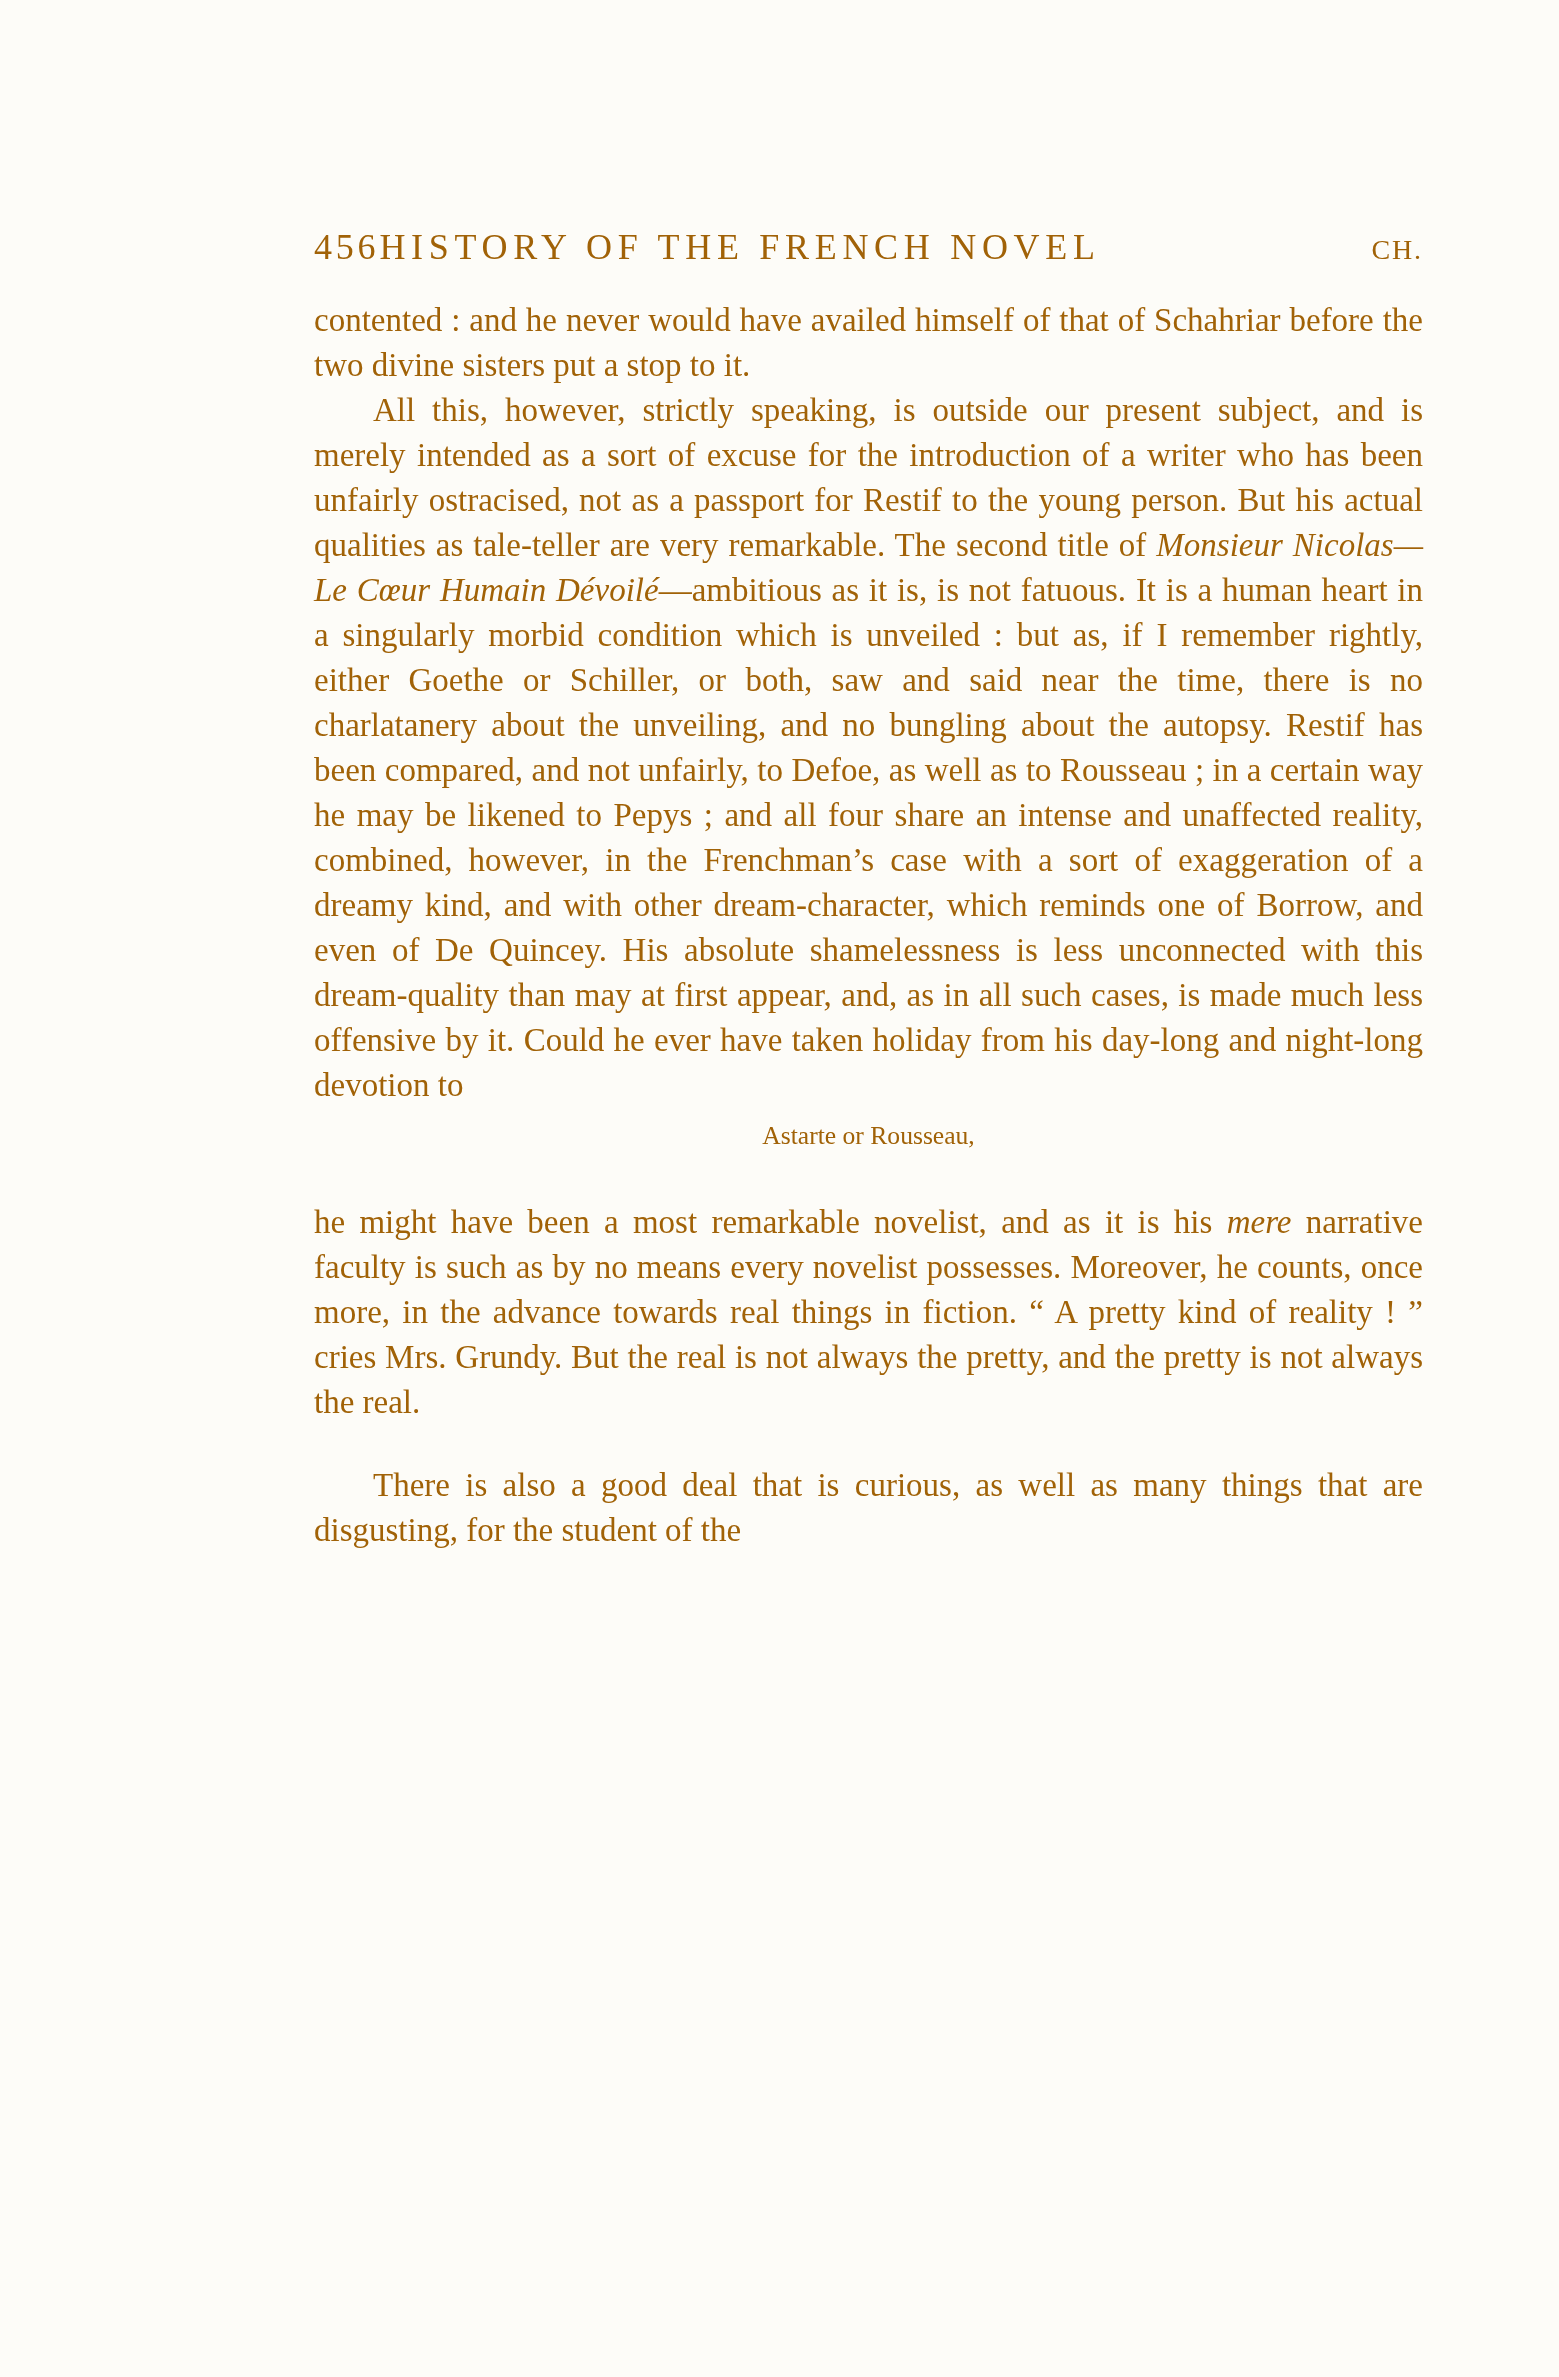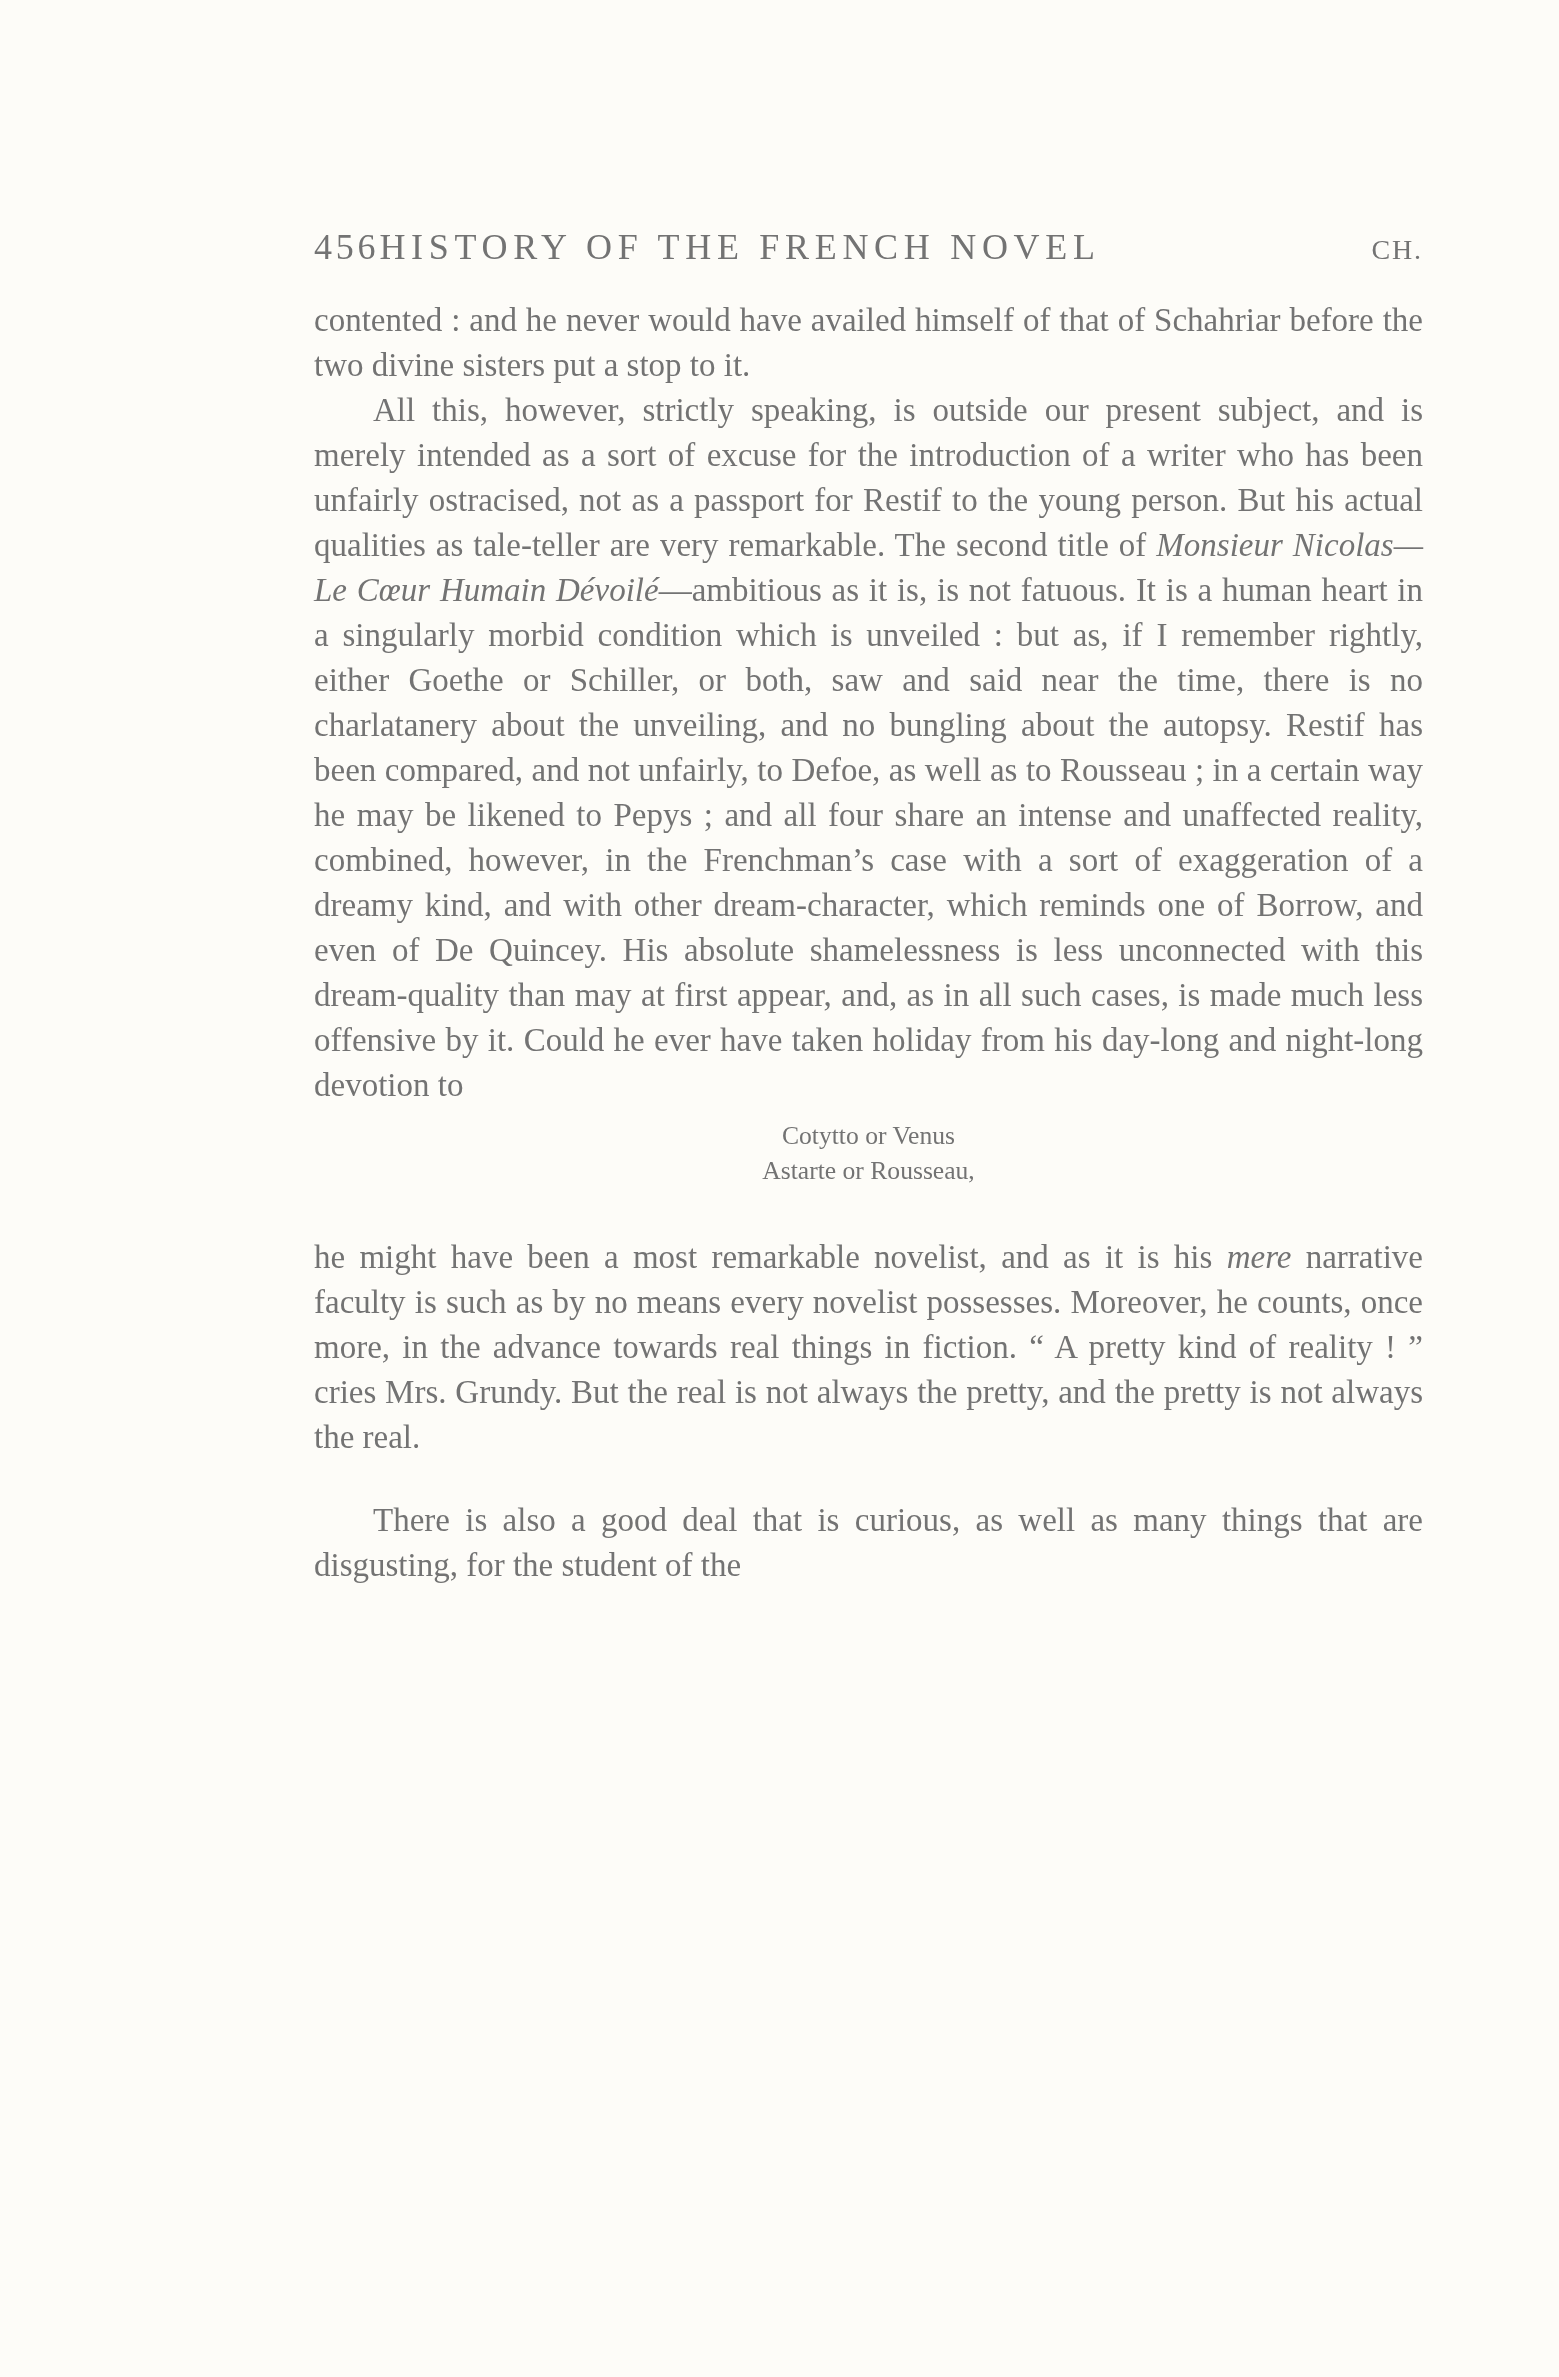--- a/index.html
+++ b/index.html
@@ -5,21 +5,21 @@
   html, body {
     margin: 0;
     padding: 0;
     background: #ffffff;
   }
   .page {
     position: relative;
     width: 1560px;
     height: 2377px;
     background: #fdfcf8;
-    color: #737373;
+    color: #a16207;
     font-family: "Liberation Serif", "DejaVu Serif", serif;
     overflow: hidden;
   }
   .content {
     position: absolute;
     left: 314px;
     top: 199px;
     width: 1109px;
   }
   .header {
@@ -74,21 +74,20 @@
   <div class="content">
     <div class="header">
       <span class="pagenum">456</span>
       <span class="title">HISTORY OF THE FRENCH NOVEL</span>
       <span class="chap">CH.</span>
     </div>
     <div id="body-container" class="body">
         <p class="para"><span>contented : and he never would have availed himself of that of Schahriar before the two divine sisters put a stop to it.</span></p>
         <p class="para indent"><span>All this, however, strictly speaking, is outside our present subject, and is merely intended as a sort of excuse for the introduction of a writer who has been unfairly ostracised, not as a passport for Restif to the young person. But his actual qualities as tale-teller are very remarkable. The second title of </span><em>Monsieur Nicolas—Le Cœur Humain Dévoilé</em><span>—ambitious as it is, is not fatuous. It is a human heart in a singularly morbid condition which is unveiled : but as, if I remember rightly, either Goethe or Schiller, or both, saw and said near the time, there is no charlatanery about the unveiling, and no bungling about the autopsy. Restif has been compared, and not unfairly, to Defoe, as well as to Rousseau ; in a certain way he may be likened to Pepys ; and all four share an intense and unaffected reality, combined, however, in the Frenchman’s case with a sort of exaggeration of a dreamy kind, and with other dream-character, which reminds one of Borrow, and even of De Quincey. His absolute shamelessness is less unconnected with this dream-quality than may at first appear, and, as in all such cases, is made much less offensive by it. Could he ever have taken holiday from his day-long and night-long devotion to</span></p>
         <div class="verse">
-          <div class="verse-line">Cotytto or Venus</div>
           <div class="verse-line">Astarte or Rousseau,</div>
         </div>
         <p class="para"><span>he might have been a most remarkable novelist, and as it is his </span><em>mere</em><span> narrative faculty is such as by no means every novelist possesses. Moreover, he counts, once more, in the advance towards real things in fiction. “ A pretty kind of reality ! ” cries Mrs. Grundy. But the real is not always the pretty, and the pretty is not always the real.</span></p>
         <p class="para indent space-before"><span>There is also a good deal that is curious, as well as many things that are disgusting, for the student of the</span></p>
       </div>
   </div>
 </div>
 
 
 </body></html>

